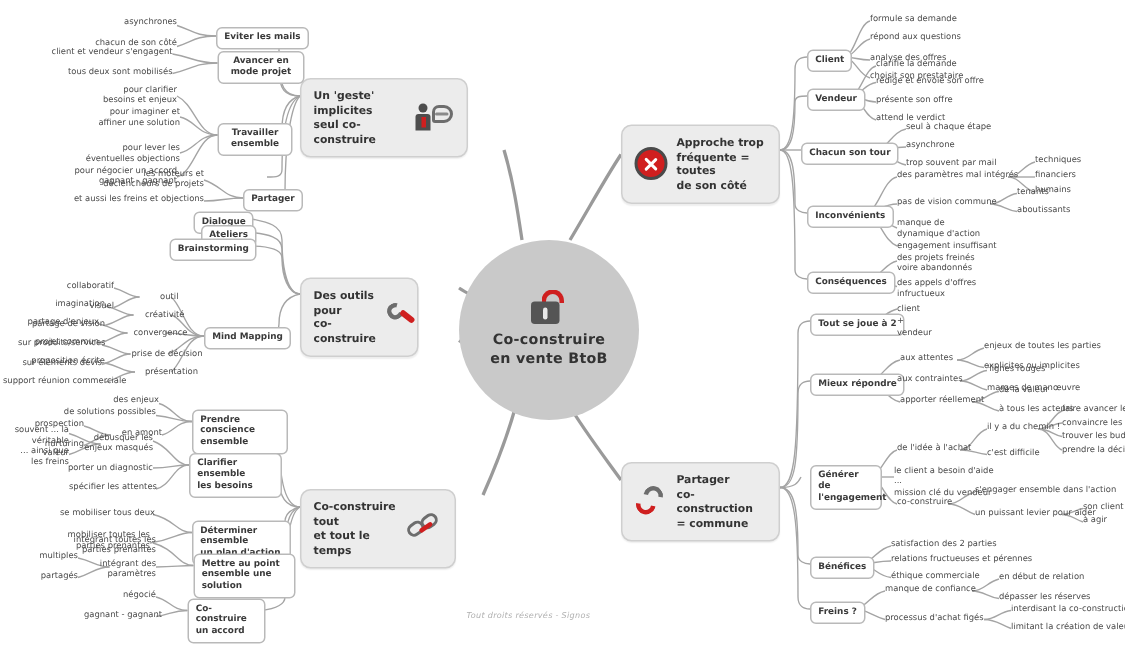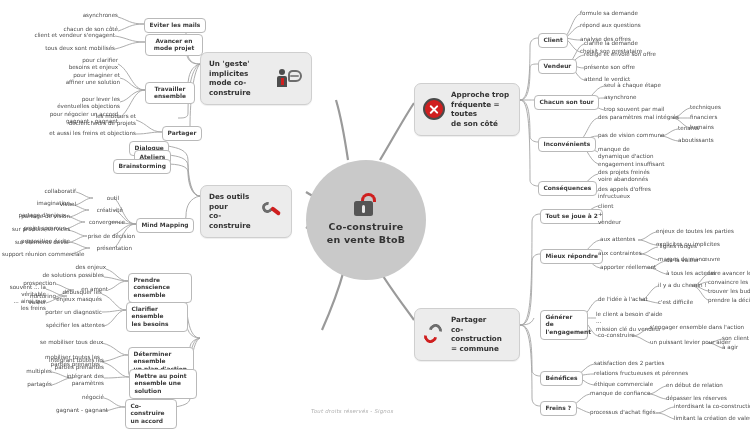--- a/index.html
+++ b/index.html
@@ -304,42 +304,53 @@
     </div>
     <div class="lbl">
       <div>Co-construire</div>
       <div>en vente BtoB</div>
     </div>
   </div>
 
   <div class="node l1" style="left:200px; top:52px; width:112px;">
     <div class="t">
       <div>Un 'geste' implicites</div>
-      <div>mode co-construire</div>
+      <div>seul co-construire</div>
     </div>
     <div class="ico ic-hand">
       <div class="pers-h"></div>
         <div class="pers-b"></div>
         <div class="arrow"></div>
       <div class="palm"></div>
         <div class="finger"></div>
     </div>
   </div>
 
-  <div class="node l1" style="left:200px; top:185px; width:92px;">
+  <div class="node l1" style="left:200px; top:185px; width:79px;">
     <div class="t">
       <div>Des outils pour</div>
       <div>co-construire</div>
     </div>
     <div class="ico ic-wrench">
       <div class="head"></div>
         <div class="handle"></div>
     </div>
   </div>
 
+  <div class="node l1" style="left:200px; top:326px; width:104px;">
+    <div class="t">
+      <div>Co-construire tout</div>
+      <div>et tout le temps</div>
+    </div>
+    <div class="ico ic-chain">
+      <div class="lk1"></div>
+        <div class="lk2"></div>
+        <div class="bar"></div>
+    </div>
+  </div>
 
   <div class="node l1" style="left:414px; top:83px; width:106px;">
     <div class="ico ic-x"></div>
     <div class="t">
       <div>Approche trop</div>
       <div>fréquente = toutes</div>
       <div>de son côté</div>
     </div>
   </div>
 

